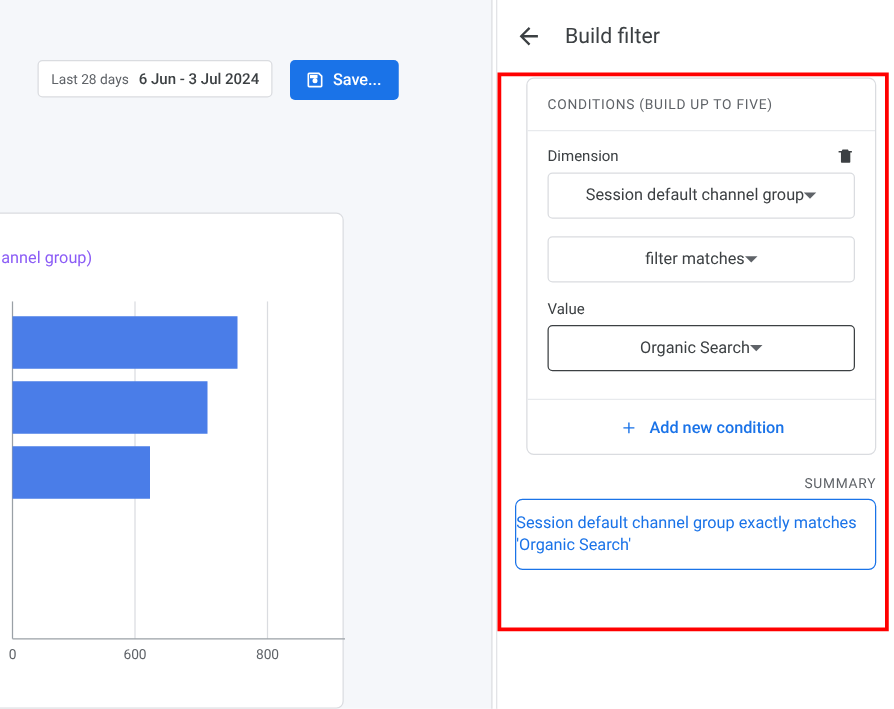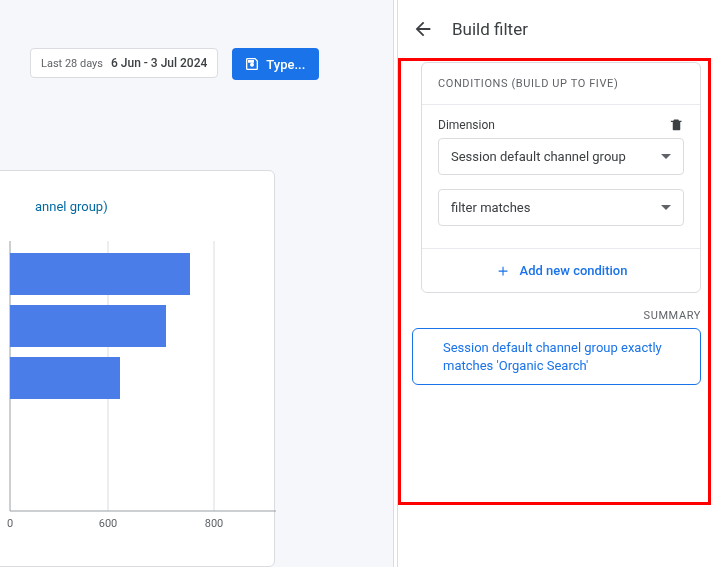--- a/index.html
+++ b/index.html
@@ -57,23 +57,22 @@
     height: 397px;
     background: #fff;
     border: 1px solid #dadce0;
     border-radius: 6px;
     padding-top: 20px;
   }
   .chart-title-frag {
     position: absolute;
     top: 28px;
     left: 40px;
-    color: #0369a1;
-    font-size: 13px;
-    padding-left: 34px;
+    color: #8b5cf6;
+    font-size: 13px;
   }
   .chart-svg { position: absolute; top: 70px; left: 0; }
   .bar { fill: #4a7de8; }
   .axis-text { fill: #5f6368; font-size: 11px; }
   .grid-line { stroke: #dadce0; stroke-width: 1; }
   .axis-line { stroke: #9aa0a6; stroke-width: 1; }
 
   
   .sep1 { position: absolute; left: 393px; top: 0; width: 1px; height: 567px; background: #dadce0; }
   .sep2 { position: absolute; left: 397px; top: 0; width: 1px; height: 567px; background: #dadce0; }
@@ -123,21 +122,21 @@
   .help-ic { width: 14px; height: 14px; border: 1.1px solid #5f6368; border-radius: 50%; display: inline-flex; align-items: center; justify-content: center; font-size: 9px; color: #5f6368; cursor: default; }
 
   .select-like {
     margin-top: 6px;
     width: 100%;
     border: 1px solid #dadce0;
     border-radius: 4px;
     padding: 10px 12px;
     display: flex;
     align-items: center;
-    justify-content: space-between;
+    justify-content: center;
     font-size: 13px;
     color: #3c4043;
     cursor: pointer;
     background: #fff;
   }
   .select-like.strong { border: 1px solid #3c4043; }
   .caret { width: 0; height: 0; border-left: 5px solid transparent; border-right: 5px solid transparent; border-top: 5px solid #5f6368; }
 
   .card-foot {
     border-top: 1px solid #e8eaed;
@@ -159,42 +158,42 @@
     margin: 16px 14px 6px 14px;
     font-size: 11px;
     letter-spacing: 0.6px;
     color: #5f6368;
     text-align: right;
   }
   .summary-chip {
     margin: 0 14px;
     border: 1px solid #1a73e8;
     border-radius: 6px;
-    padding: 10px 30px;
+    padding: 10px 0;
     font-size: 13px;
     color: #1a73e8;
     line-height: 1.35;
     cursor: pointer;
   }
 </style>
 </head>
 <body>
 
 <div class="left">
 
   <div class="toolbar">
     <div class="date-pill">
       <span class="lbl">Last 28 days</span>
       <span class="rng">6 Jun - 3 Jul 2024</span>
     </div>
     <button class="save-btn">
       <svg viewBox="0 0 24 24">
           <path d="M17 3H5a2 2 0 0 0-2 2v14a2 2 0 0 0 2 2h14a2 2 0 0 0 2-2V7l-4-4zM5 5h11.17L19 7.83V19H5V5zm7 11a3 3 0 1 0 0-6 3 3 0 0 0 0 6zM6 6h9v4H6V6z"></path>
         </svg>
-      <span>Type...</span>
+      <span>Save...</span>
     </button>
   </div>
 
   <div class="chart-card">
     <div class="chart-title-frag">annel group)</div>
     <svg class="chart-svg" width="315" height="310">
 
       <line class="axis-line" x1="49" y1="0" x2="49" y2="270"></line>
       <line class="grid-line" x1="147" y1="0" x2="147" y2="270"></line>
       <line class="grid-line" x1="253" y1="0" x2="253" y2="270"></line>
@@ -241,20 +240,27 @@
         </div>
       </div>
 
       <div class="field-row">
         <div class="select-like">
           <span>filter matches</span>
           <span class="caret"></span>
         </div>
       </div>
 
+      <div class="field-row">
+        <span class="field-label">Value</span>
+        <div class="select-like strong">
+          <span>Organic Search</span>
+          <span class="caret"></span>
+        </div>
+      </div>
 
     </div>
 
     <div class="card-foot">
       <span class="add-link">
         <span class="plus">＋</span>
         <span>Add new condition</span>
       </span>
     </div>
   </div>

